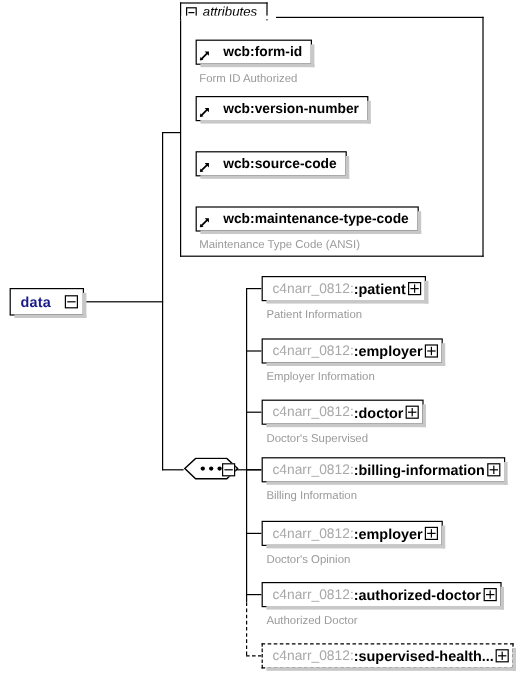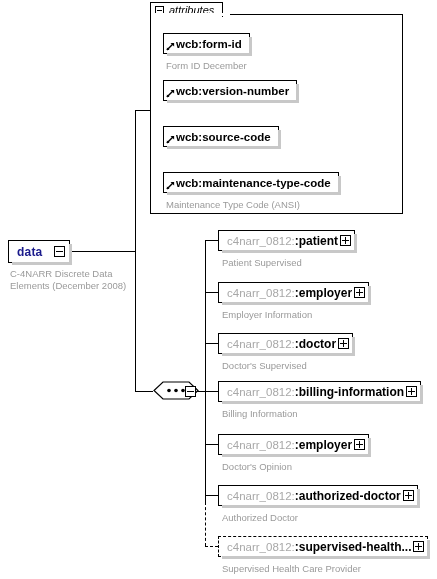--- a/index.html
+++ b/index.html
@@ -167,21 +167,21 @@
     left: 229px;
     top: 14px;
     width: 174px;
     height: 1px;
     background: #000000;
     z-index: 3;
   }
 
   
   .attr-node {
-    padding-left: 12px;
+    padding-left: 22px;
     padding-right: 7px;
   }
   .attr-node .alabel {
     font-size: 11.5px;
     font-weight: bold;
     color: #000000;
   }
   .attr-arrow {
     position: absolute;
     left: 2px;
@@ -265,41 +265,40 @@
   <div class="line hline" style="left:205px; top:391px; width:13px;"></div>
   <div class="line hline" style="left:205px; top:444px; width:13px;"></div>
   <div class="line hline" style="left:205px; top:495px; width:13px;"></div>
 
   <div id="data-box" class="node shadowed">
     <span class="lbl">data</span>
     <span id="data-toggle" class="toggle">
       <span class="hbar"></span>
     </span>
   </div>
-  <div id="data-anno" class="anno">C-4NARR Discrete Data Elements (December 2008)</div>
 
   <div id="attributes-box"></div>
   <div id="attributes-topline"></div>
   <div id="attributes-tab">
     <span class="sq">
         <span class="hbar"></span>
       </span>
     <span class="tab-label">attributes</span>
   </div>
   <div id="attributes-tabmask"></div>
 
   <div class="node shadowed attr-node" style="left:163px; top:33px;">
     <svg class="attr-arrow" viewBox="0 0 10 10">
       <path d="M1 9 L8 2" stroke="#000" stroke-width="1.6" fill="none"></path>
       <path d="M9 1 L9 5 L5 1 Z" fill="#000"></path>
       <path d="M1 9 L1 6 L4 9 Z" fill="#000"></path>
     </svg>
     <span class="alabel">wcb:form-id</span>
   </div>
-  <div class="anno" style="left:166px; top:60px;">Form ID December</div>
+  <div class="anno" style="left:166px; top:60px;">Form ID Authorized</div>
 
   <div class="node shadowed attr-node" style="left:163px; top:80px;">
     <svg class="attr-arrow" viewBox="0 0 10 10">
       <path d="M1 9 L8 2" stroke="#000" stroke-width="1.6" fill="none"></path>
       <path d="M9 1 L9 5 L5 1 Z" fill="#000"></path>
       <path d="M1 9 L1 6 L4 9 Z" fill="#000"></path>
     </svg>
     <span class="alabel">wcb:version-number</span>
   </div>
 
@@ -334,21 +333,21 @@
   </div>
 
   <div class="node shadowed elem-node" style="left:218px; top:230px;">
     <span class="prefix">c4narr_0812:</span>
     <span class="localname">:patient</span>
     <span class="toggle elem-toggle">
       <span class="hbar"></span>
         <span class="vbar"></span>
     </span>
   </div>
-  <div class="anno" style="left:222px; top:257px;">Patient Supervised</div>
+  <div class="anno" style="left:222px; top:257px;">Patient Information</div>
 
   <div class="node shadowed elem-node" style="left:218px; top:282px;">
     <span class="prefix">c4narr_0812:</span>
     <span class="localname">:employer</span>
     <span class="toggle elem-toggle">
       <span class="hbar"></span>
         <span class="vbar"></span>
     </span>
   </div>
   <div class="anno" style="left:222px; top:309px;">Employer Information</div>
@@ -394,15 +393,14 @@
   <div class="anno" style="left:222px; top:512px;">Authorized Doctor</div>
 
   <div class="node shadowed dashed elem-node" style="left:218px; top:536px;">
     <span class="prefix">c4narr_0812:</span>
     <span class="localname">:supervised-health...</span>
     <span class="toggle elem-toggle">
       <span class="hbar"></span>
         <span class="vbar"></span>
     </span>
   </div>
-  <div class="anno" style="left:222px; top:563px;">Supervised Health Care Provider</div>
 
 </div>
 
 </body></html>

